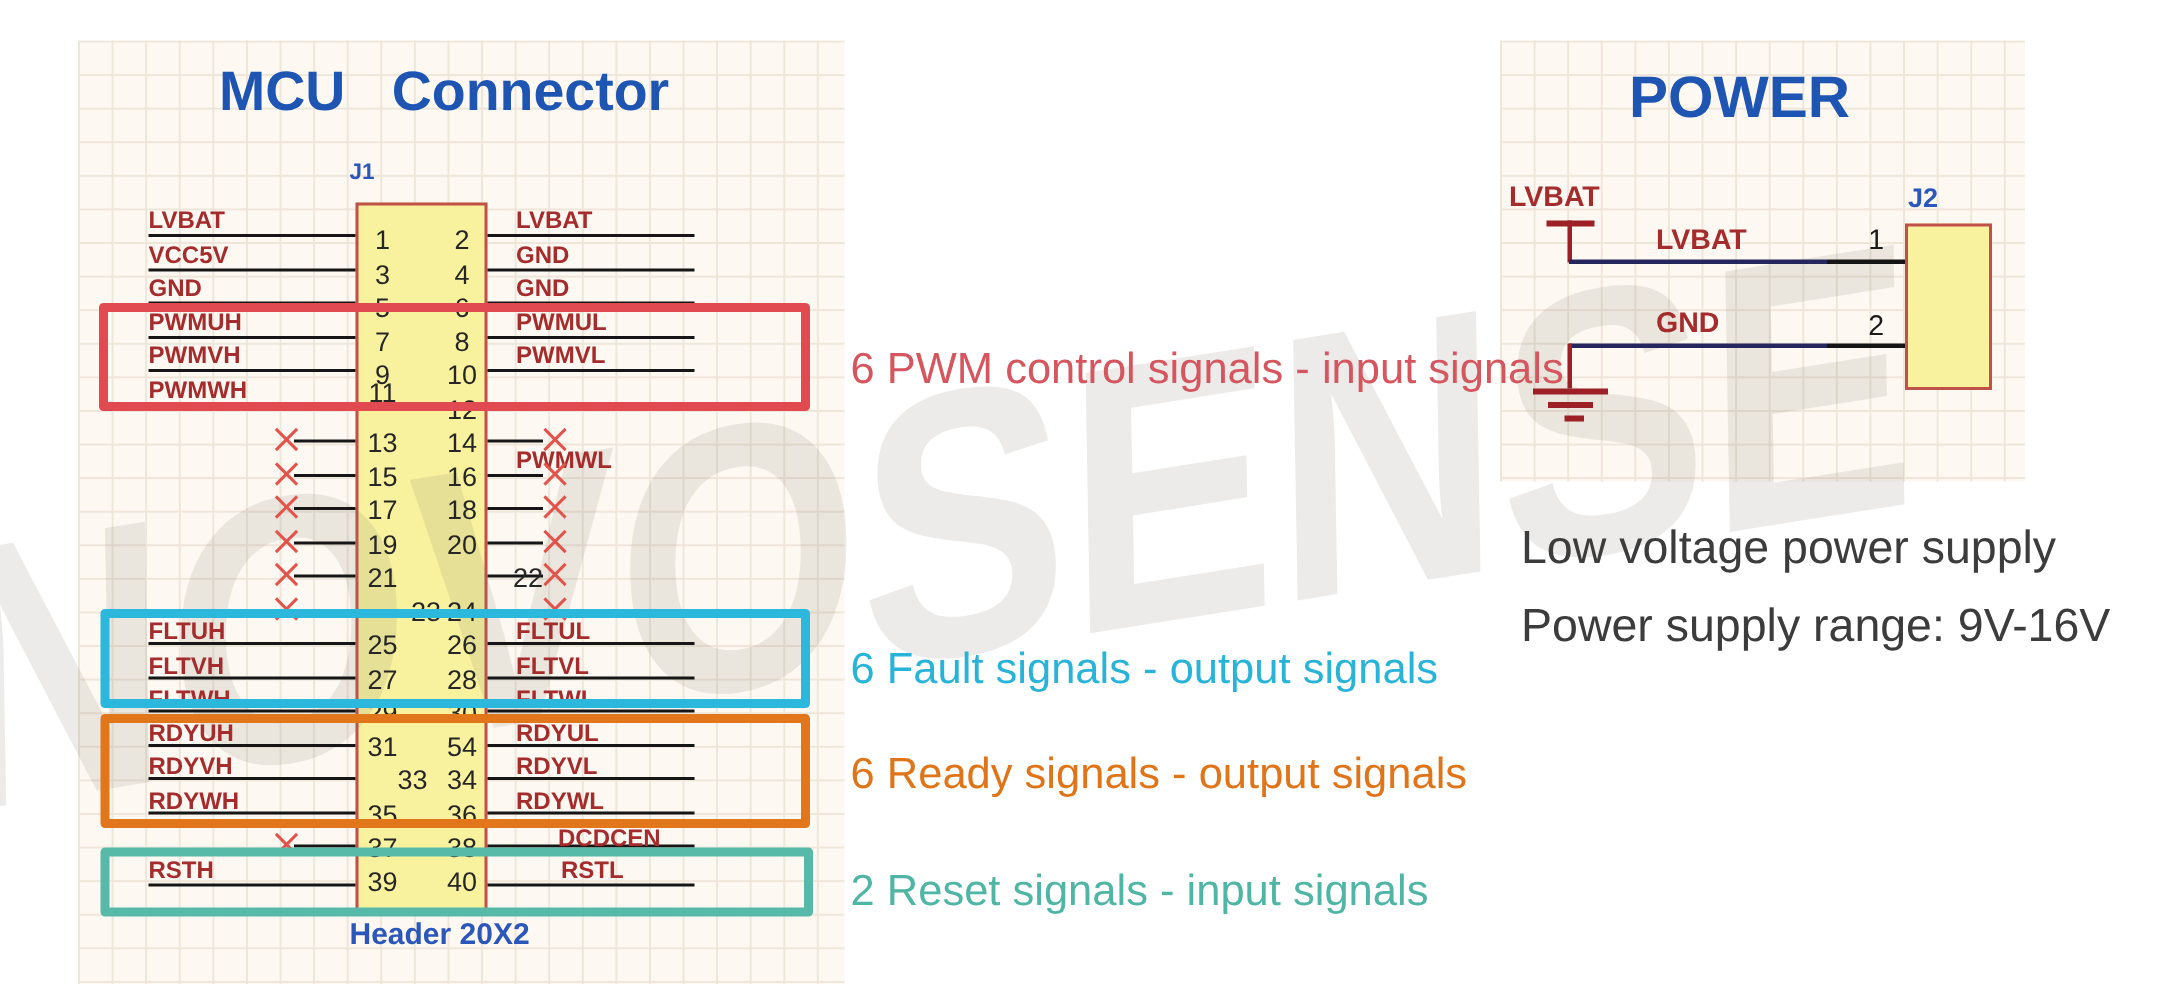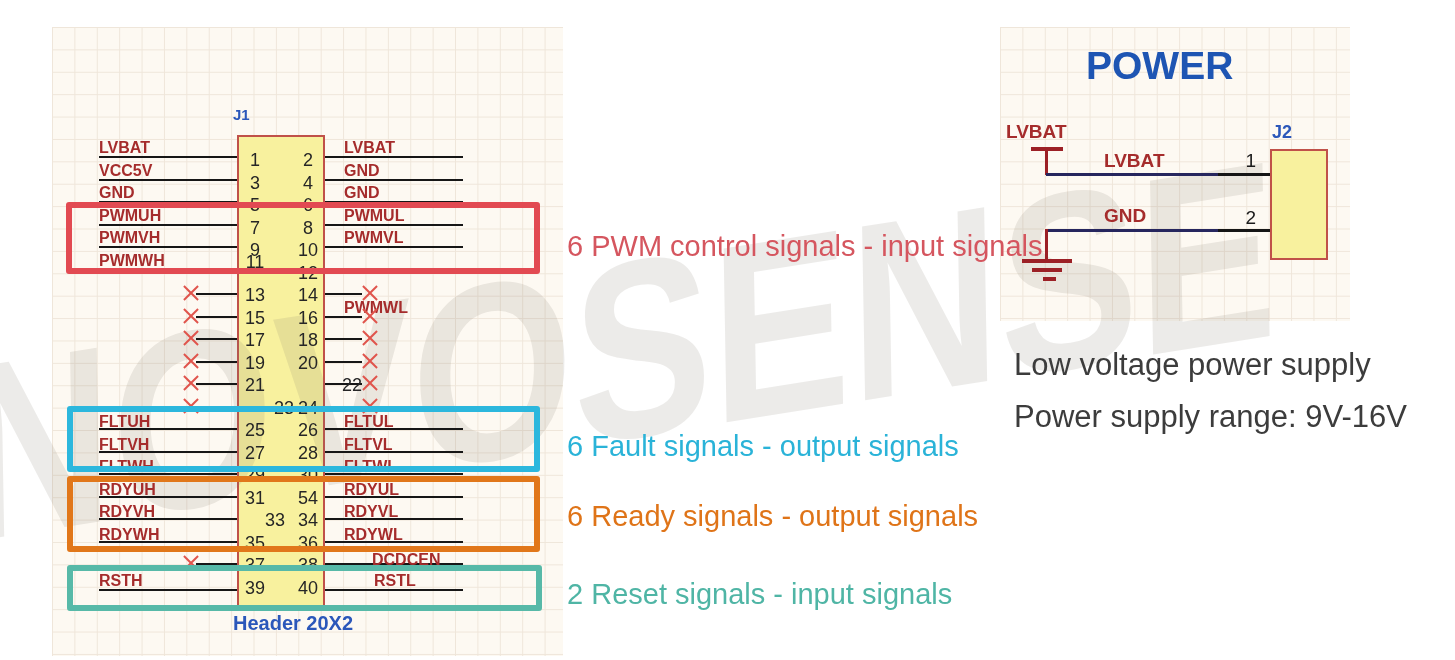--- a/index.html
+++ b/index.html
@@ -47,20 +47,21 @@
 </head>
 <body>
 
 <div id="canvas">
 
   <div class="grid" style="left:52px;top:27px;width:511px;height:629px;"></div>
   <div class="grid" style="left:1000px;top:27px;width:350px;height:294px;"></div>
 
   <div id="watermark">NOVOSENSE</div>
 
+  <div class="title" style="left:146px;top:40px;font-size:37px;">MCU   Connector</div>
 
   <div class="refdes" style="left:233px;top:106px;">J1</div>
 
   <div class="body-rect" style="left:237px;top:135px;width:88px;height:475px;"></div>
 
   <div id="pin-rows" class="sch" style="left:0;top:0;">
       <div class="net-label" style="left: 99px; top: 140px;">LVBAT</div>
       <div class="wire" style="left: 99px; top: 156px; width: 138px;"></div>
       <div class="pin-num" style="left: 237px; top: 150px;">1</div>
       <div class="pin-num" style="left: 290px; top: 150px;">2</div>

